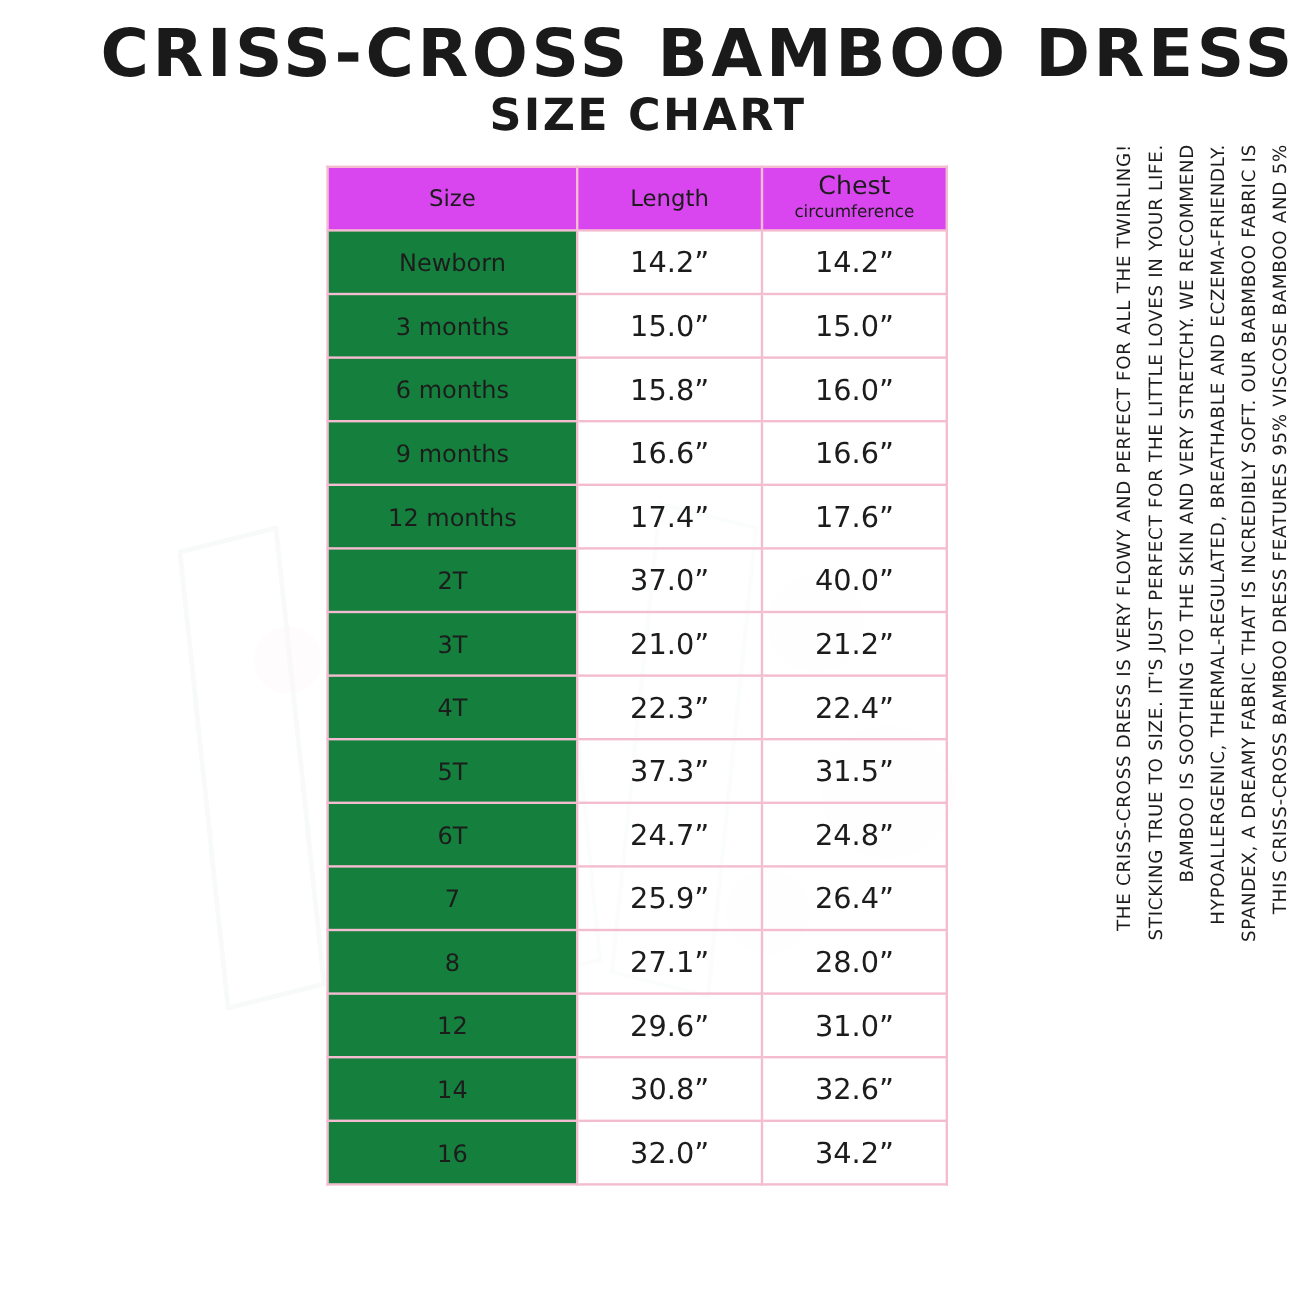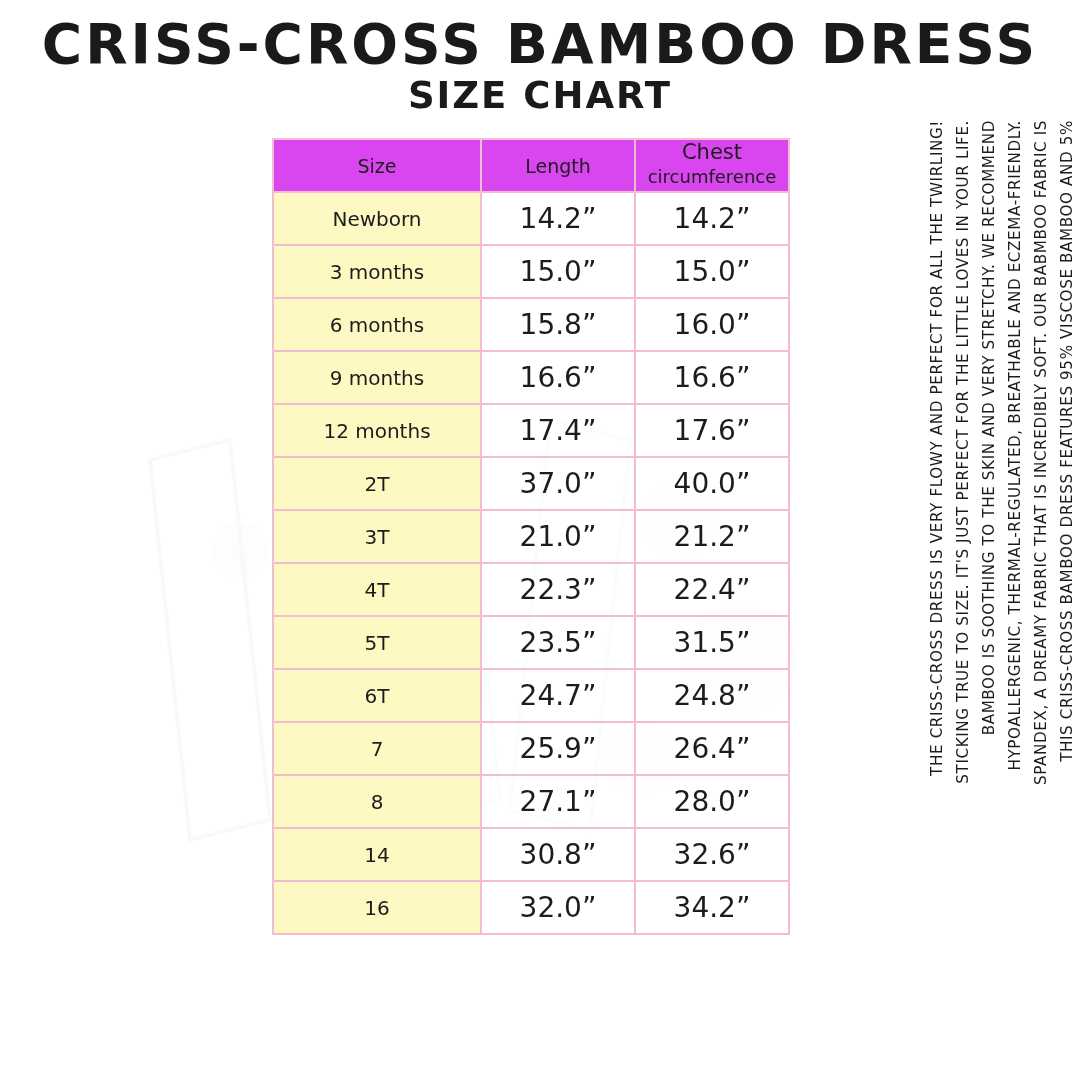--- a/index.html
+++ b/index.html
@@ -38,20 +38,21 @@
   }
   .title {
     font-family: "DejaVu Sans", sans-serif;
     font-size: 55px;
     font-weight: bold;
     letter-spacing: 3px;
     color: #1a1a1a;
     margin-top: 16px;
     line-height: 1.05;
     white-space: nowrap;
+    text-align: right;
   }
   .subtitle {
     font-family: "DejaVu Sans", sans-serif;
     font-size: 37px;
     font-weight: bold;
     letter-spacing: 2px;
     color: #1a1a1a;
     margin-top: 0;
   }
 
@@ -82,29 +83,29 @@
   col.c-len  { width: 154px; }
   col.c-chest{ width: 154px; }
 
   thead th {
     background: #d946ef;
     font-size: 21px;
     font-weight: normal;
     height: 64px;
   }
   thead th .chest-main { display: block; font-size: 21px; line-height: 1.0; }
-  thead th .chest-sub  { display: block; font-size: 18px; line-height: 1.3; margin-top: 2px; }
+  thead th .chest-sub  { display: block; font-size: 14px; line-height: 1.3; margin-top: 2px; }
 
   tbody td.size-cell {
-    background: #fef9c3;
+    background: #15803d;
     font-size: 20px;
   }
   tbody td.val-cell {
     background: rgba(255,255,255,0.55);
-    font-size: 28px;
+    font-size: 24px;
   }
 
   
   .desc {
     position: absolute;
     right: 0px;
     top: 120px;
     height: 950px;
     width: 190px;
     z-index: 2;
@@ -206,37 +207,42 @@
           <td class="val-cell">21.0”</td>
           <td class="val-cell">21.2”</td>
         </tr>
         <tr>
           <td class="size-cell">4T</td>
           <td class="val-cell">22.3”</td>
           <td class="val-cell">22.4”</td>
         </tr>
         <tr>
           <td class="size-cell">5T</td>
-          <td class="val-cell">23.5”</td>
+          <td class="val-cell">37.3”</td>
           <td class="val-cell">31.5”</td>
         </tr>
         <tr>
           <td class="size-cell">6T</td>
           <td class="val-cell">24.7”</td>
           <td class="val-cell">24.8”</td>
         </tr>
         <tr>
           <td class="size-cell">7</td>
           <td class="val-cell">25.9”</td>
           <td class="val-cell">26.4”</td>
         </tr>
         <tr>
           <td class="size-cell">8</td>
           <td class="val-cell">27.1”</td>
           <td class="val-cell">28.0”</td>
+        </tr>
+        <tr>
+          <td class="size-cell">12</td>
+          <td class="val-cell">29.6”</td>
+          <td class="val-cell">31.0”</td>
         </tr>
         <tr>
           <td class="size-cell">14</td>
           <td class="val-cell">30.8”</td>
           <td class="val-cell">32.6”</td>
         </tr>
         <tr>
           <td class="size-cell">16</td>
           <td class="val-cell">32.0”</td>
           <td class="val-cell">34.2”</td>

